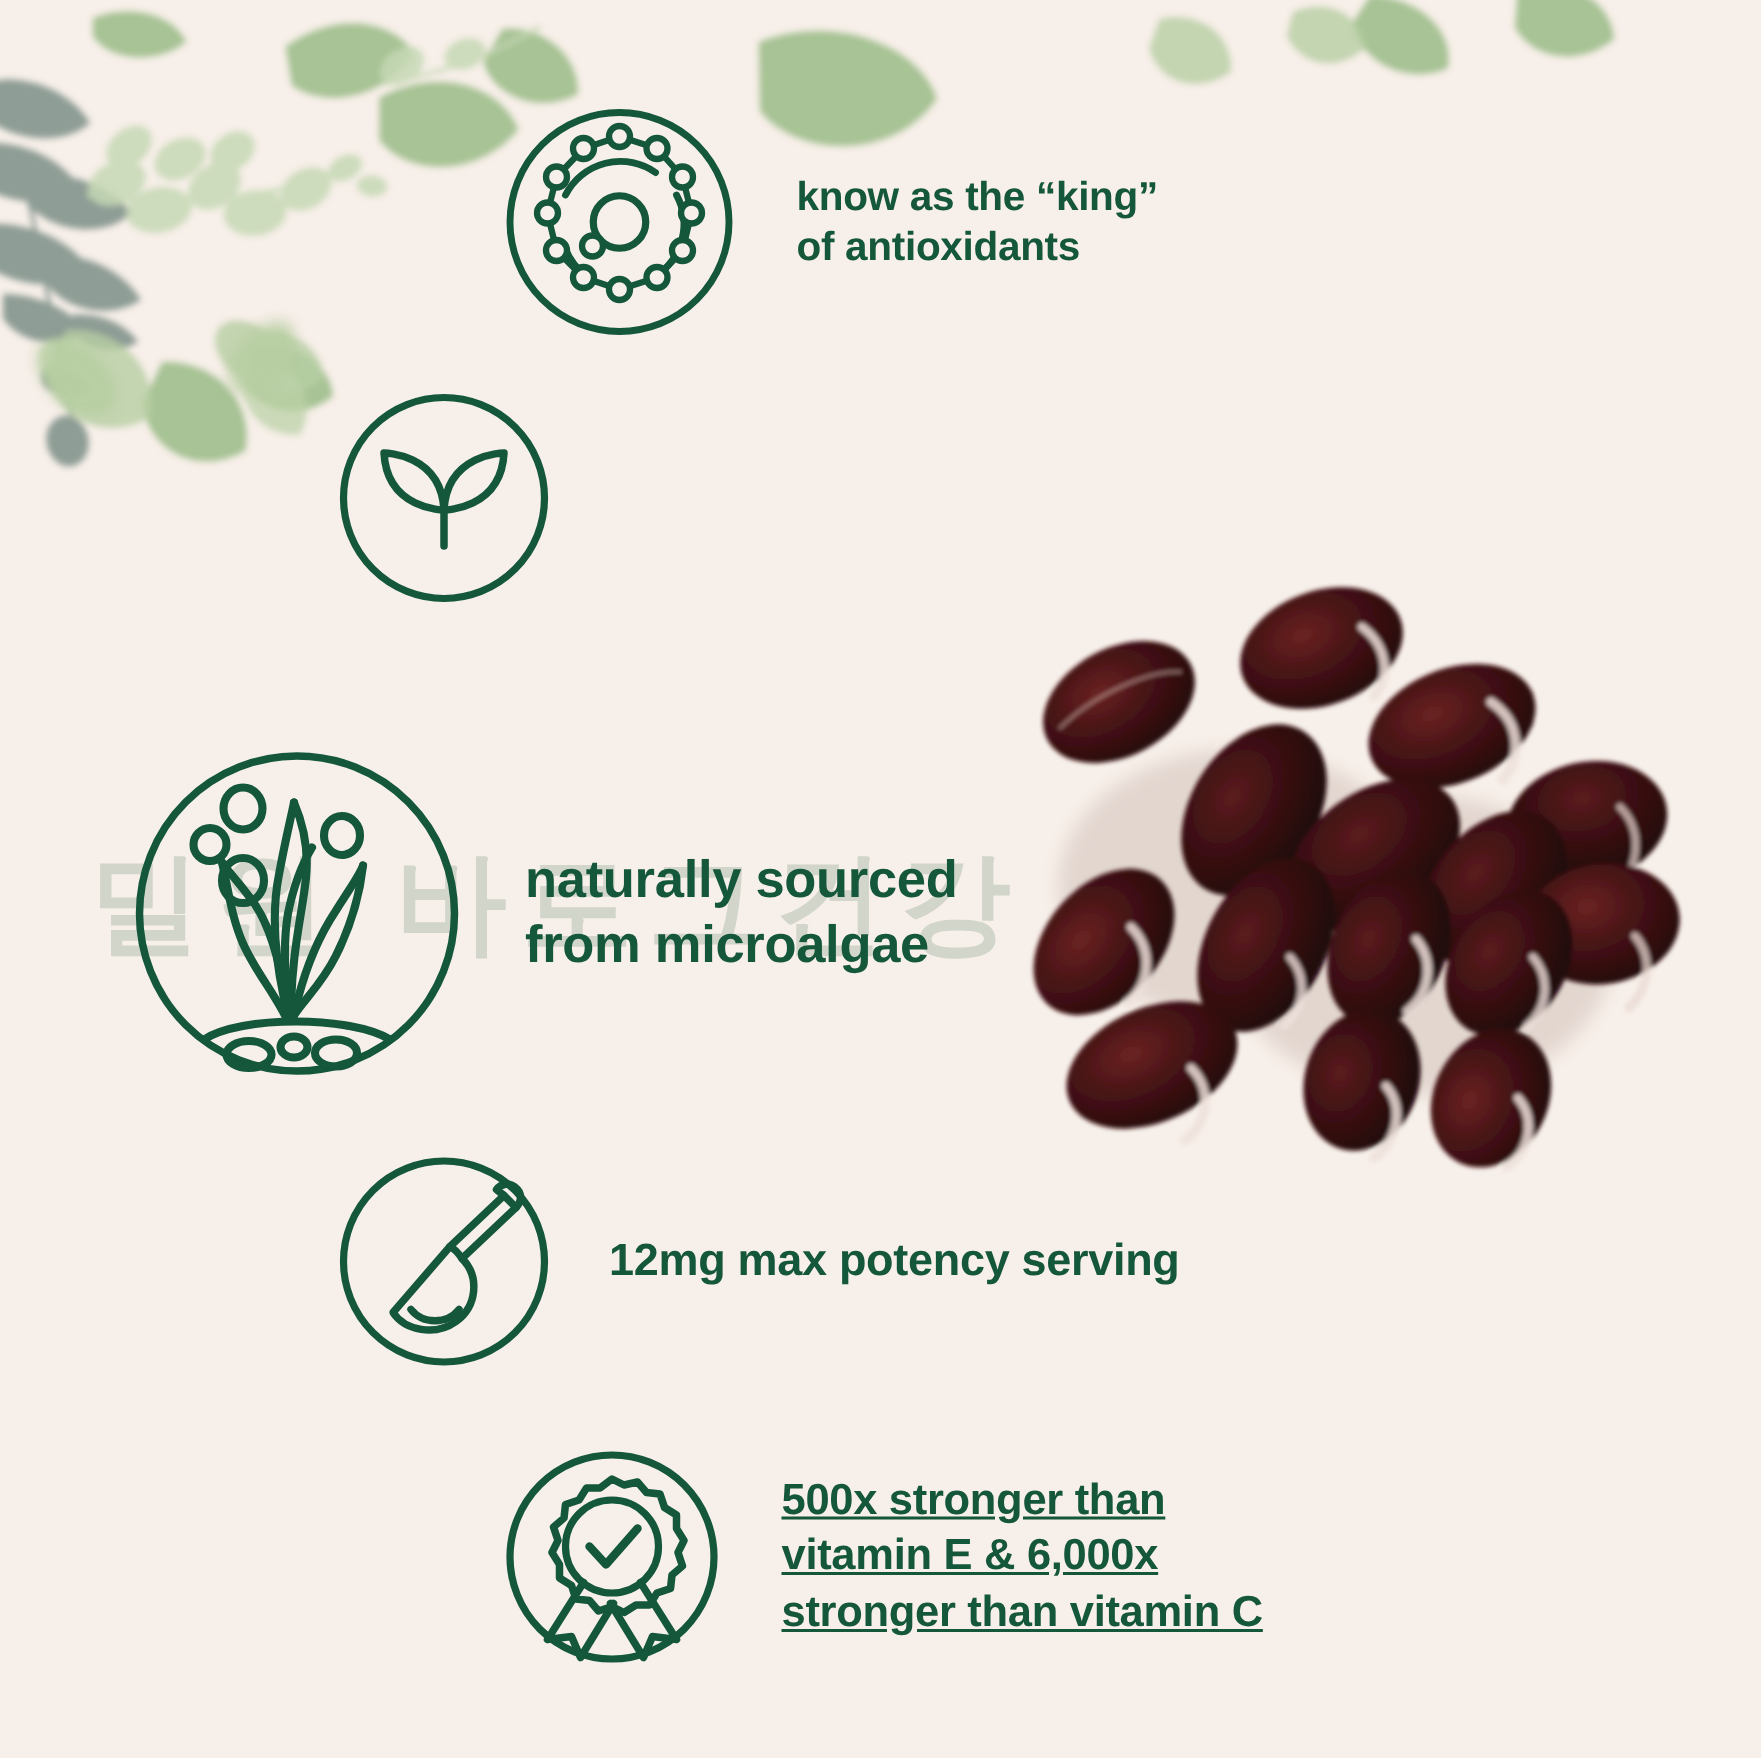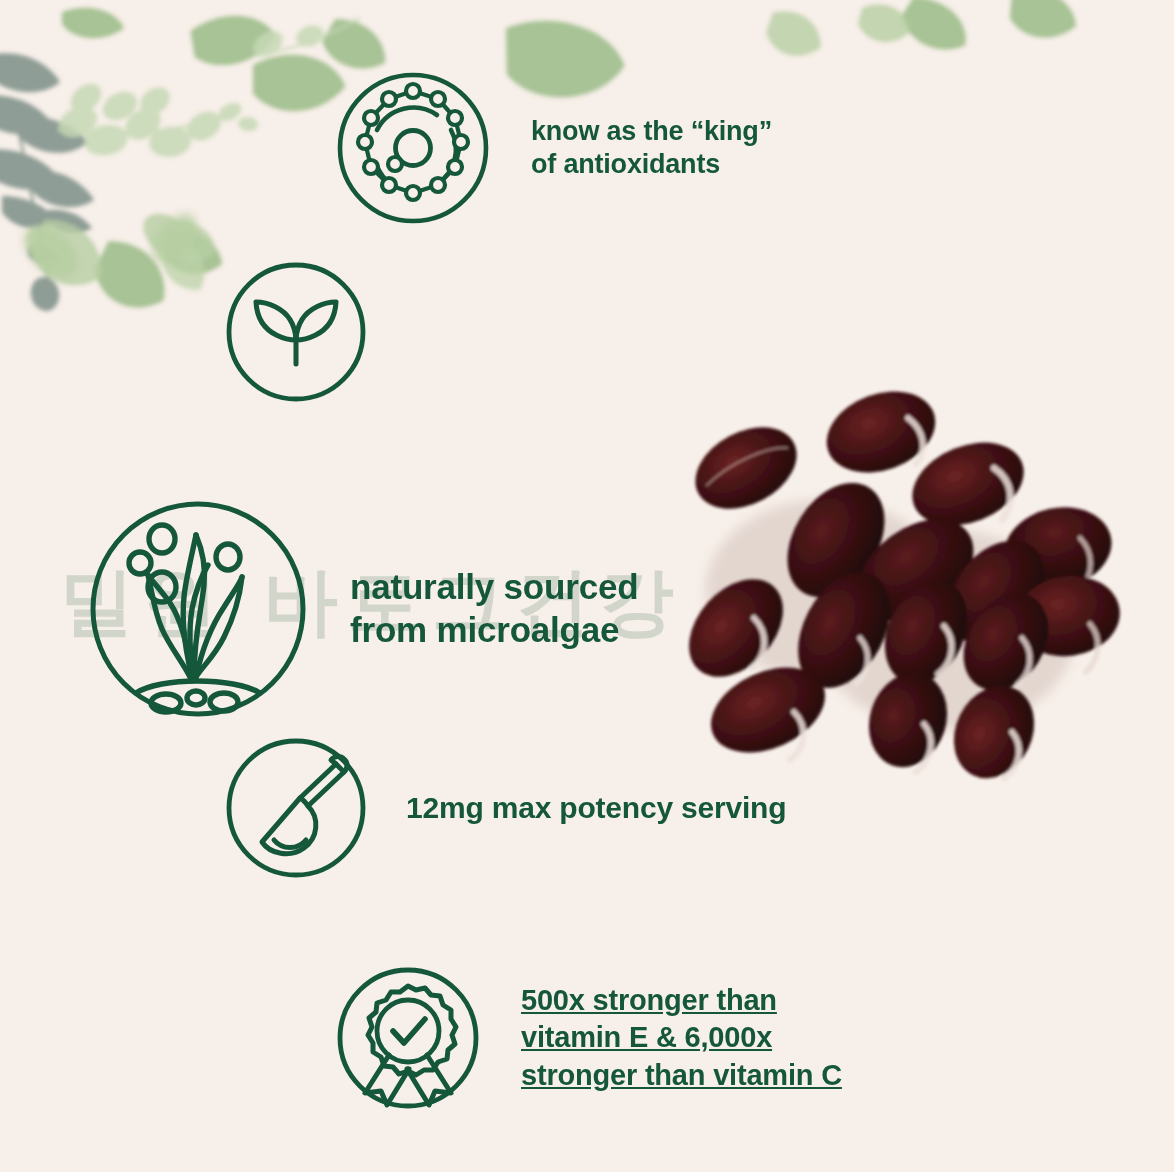--- a/index.html
+++ b/index.html
@@ -62,21 +62,21 @@
   
   #feature-antioxidant      { left: 333px; top: 68px; }
   #feature-antioxidant .feature-text { font-size: 27px; margin-left: 38px; }
 
   #feature-softgels         { left: 222px; top: 258px; }
   #feature-softgels .feature-text { font-size: 31px; margin-left: 36px; }
 
   #feature-microalgae       { left: 84px;  top: 495px; }
   #feature-microalgae .feature-text { font-size: 35px; margin-left: 38px; }
 
-  #feature-potency          { left: 222px; top: 734px; justify-content: center; }
+  #feature-potency          { left: 222px; top: 767px; justify-content: center; }
   #feature-potency .feature-text { font-size: 30px; margin-left: 36px; }
 
   #feature-strength         { left: 333px; top: 963px; }
   #feature-strength .feature-text { font-size: 29px; margin-left: 38px; line-height: 1.28; text-decoration: underline; }
 
   
   .watermark {
     position: absolute;
     left: 60px;
     top: 553px;

